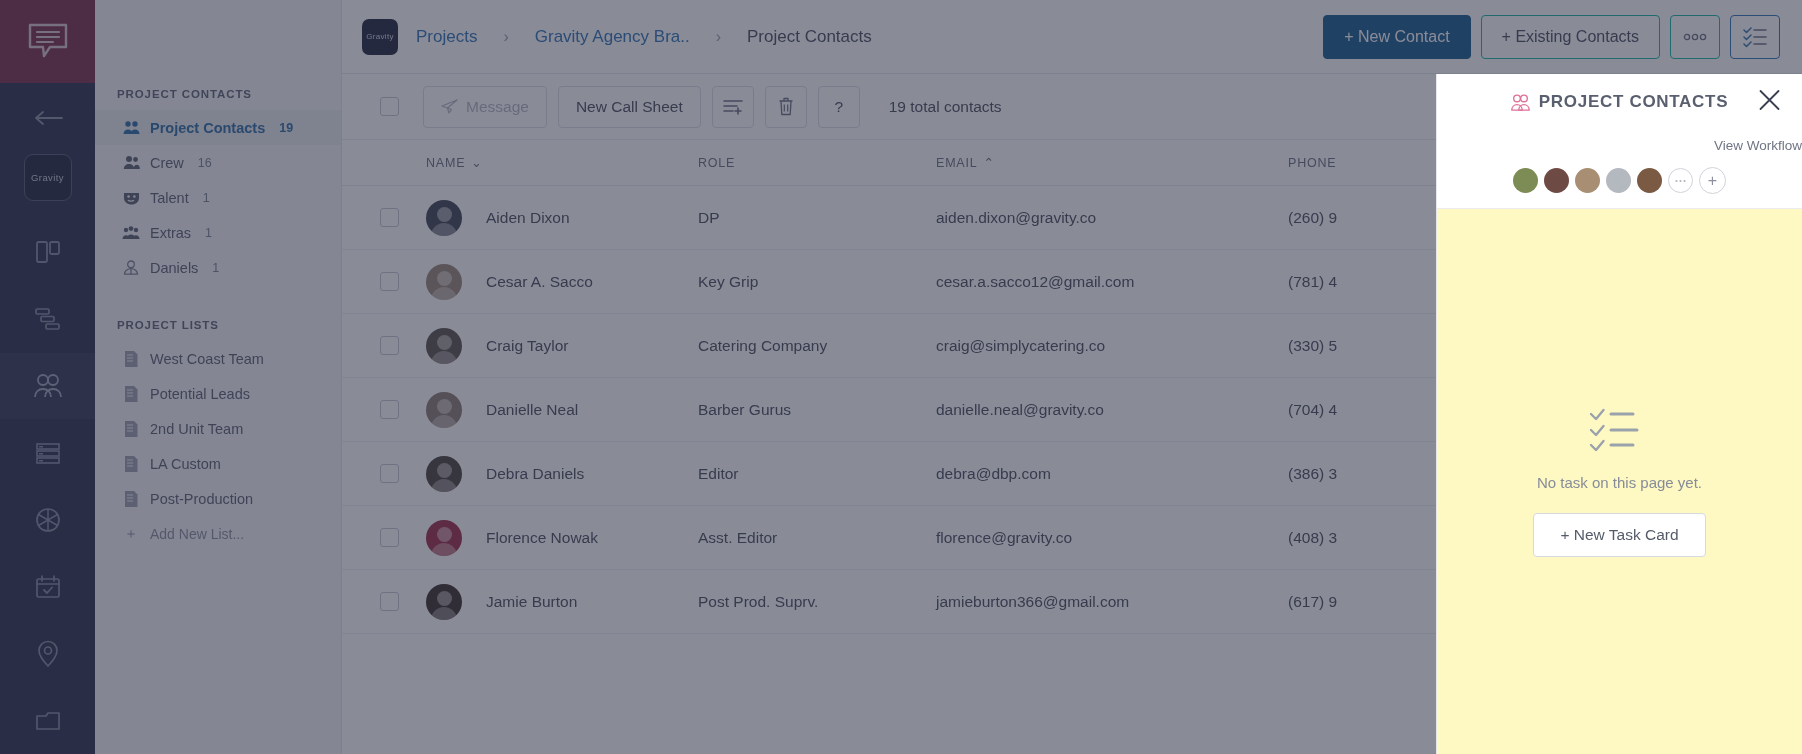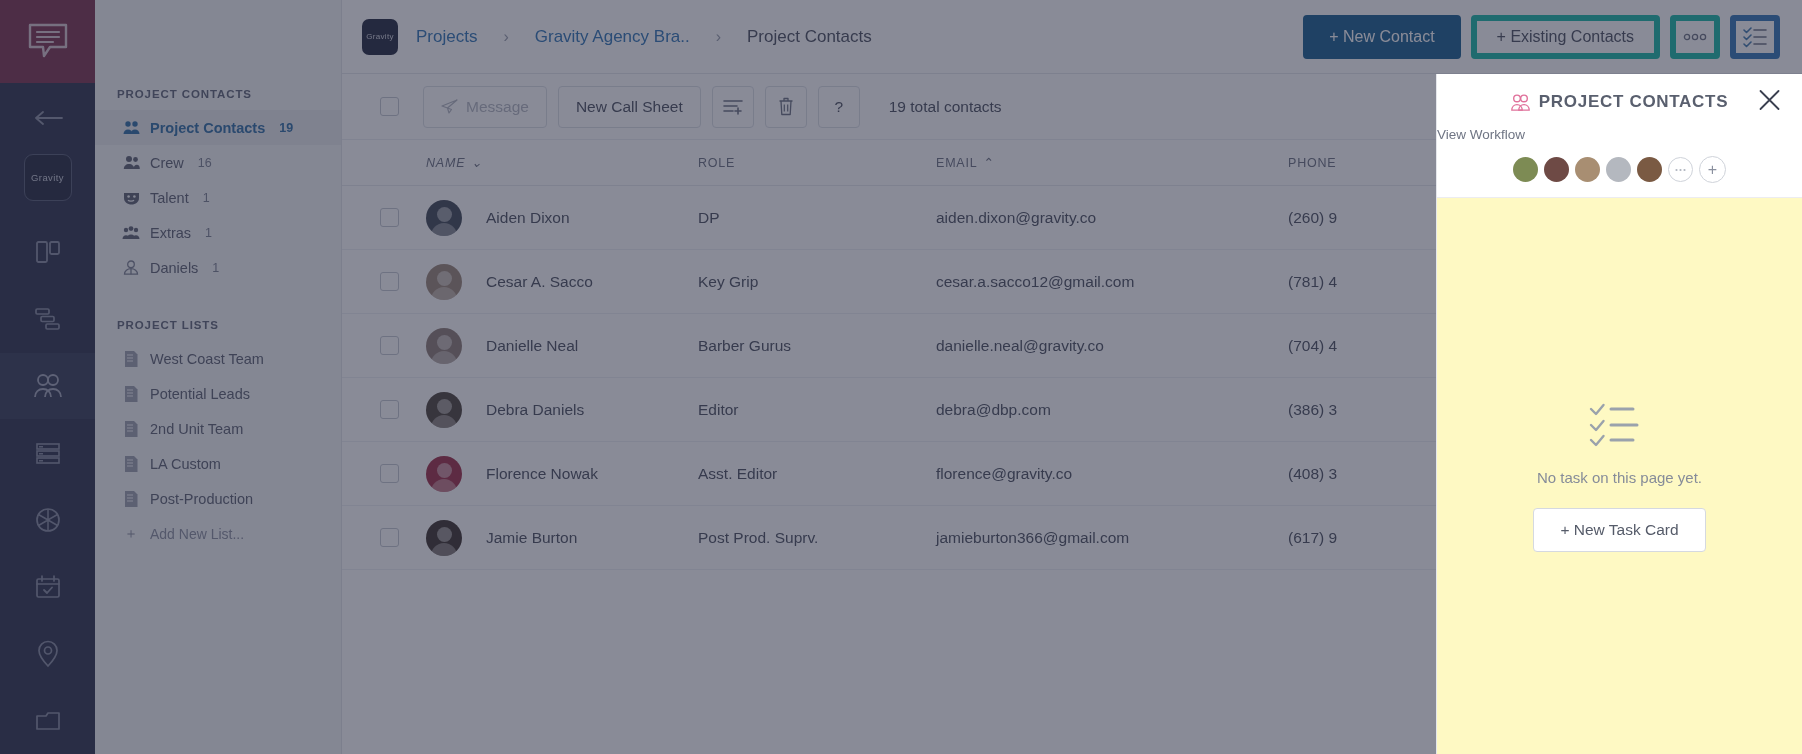--- a/index.html
+++ b/index.html
@@ -92,21 +92,21 @@
     display: flex; align-items: center; justify-content: center;
     color: #d2d5de; font-size: 8px; letter-spacing: .3px;
     margin-right: 18px;
   }
   .crumbs { display: flex; align-items: center; gap: 26px; font-size: 17px; }
   .crumb-link { color: #2f74b5; cursor: pointer; }
   .crumb-cur { color: #4a4f5e; }
   .crumb-sep { color: #9aa0ad; font-size: 16px; }
   .top-actions { margin-left: auto; display: flex; align-items: center; gap: 10px; }
   .btn {
-    height: 44px; border-radius: 4px; border: 6px solid #14b8a6;
+    height: 44px; border-radius: 4px; border: 1px solid #14b8a6;
     background: #fff; color: #4a4f5e; font-size: 16px;
     padding: 0 20px; display: flex; align-items: center; justify-content: center;
     cursor: pointer; white-space: nowrap;
   }
   .btn-primary { background: #165b8e; border-color: #165b8e; color: #fff; }
   .btn-icon { width: 50px; padding: 0; }
   .btn-icon.sel { border-color: #2f74b5; }
 
   
   .toolbar {
@@ -130,21 +130,21 @@
   .sortsel { display: flex; align-items: center; gap: 14px; font-size: 15.5px; color: #4a4f5e; cursor: pointer; }
 
   
   .thead {
     display: flex; align-items: center; height: 46px;
     padding: 0 24px 0 38px;
     font-size: 12.5px; letter-spacing: .8px; color: #6b7080;
     border-bottom: 1px solid #e7e9ee;
   }
   .col-cb { width: 46px; }
-  .col-name { width: 272px; display:flex; align-items:flex-end; gap:6px;font-style:italic;}
+  .col-name { width: 272px; display:flex; align-items:flex-end; gap:6px;}
   .col-role { width: 238px; }
   .col-email { width: 352px; display:flex; align-items:center; gap:6px;}
   .col-phone { width: 200px; }
 
   .trow {
     display: flex; align-items: center; height: 64px;
     padding: 0 24px 0 38px;
     border-bottom: 1px solid #edeff3;
     font-size: 15.5px; color: #4a4f5e;
   }
@@ -174,22 +174,22 @@
   }
   .panel-title {
     font-size: 17px; font-weight: bold; letter-spacing: .7px; color: #595f6e;
     display: flex; align-items: center; gap: 9px;
   }
   .panel-close {
     position: absolute; right: 22px; top: 50%; transform: translateY(-50%);
     cursor: pointer; color: #3b4050;
   }
   .panel-sub {
-    text-align: left; font-size: 13.5px; color: #6f7584;
-    margin-top: 15px; cursor: pointer;
+    text-align: right; font-size: 13.5px; color: #6f7584;
+    margin-top: 26px; cursor: pointer;
   }
   .panel-avatars {
     display: flex; align-items: center; justify-content: center;
     gap: 6px; margin-top: 14px;
   }
   .pav { width: 25px; height: 25px; border-radius: 50%; position: relative; overflow: hidden; }
   .pav-more, .pav-add {
     width: 25px; height: 25px; border-radius: 50%;
     border: 1px solid #cfd3da; display: flex; align-items: center; justify-content: center;
     color: #9aa0ad; font-size: 12px; cursor: pointer; background: #fff;
@@ -518,20 +518,35 @@
         <div class="rname">
           <div class="avwrap" style="background:#9a8575">
               <div class="av-head" style="left:10.5px;top:7px"></div>
               <div class="av-body"></div>
             </div>
           <span>Cesar A. Sacco</span>
         </div>
         <div class="rrole">Key Grip</div>
         <div class="remail">cesar.a.sacco12@gmail.com</div>
         <div class="rphone">(781) 4</div>
+      </div>
+      <div class="trow">
+        <div class="col-cb">
+            <div class="cb"></div>
+          </div>
+        <div class="rname">
+          <div class="avwrap" style="background:#5a5148">
+              <div class="av-head" style="left:10.5px;top:7px"></div>
+              <div class="av-body"></div>
+            </div>
+          <span>Craig Taylor</span>
+        </div>
+        <div class="rrole">Catering Company</div>
+        <div class="remail">craig@simplycatering.co</div>
+        <div class="rphone">(330) 5</div>
       </div>
       <div class="trow">
         <div class="col-cb">
             <div class="cb"></div>
           </div>
         <div class="rname">
           <div class="avwrap" style="background:#8d7b74">
               <div class="av-head" style="left:10.5px;top:7px"></div>
               <div class="av-body"></div>
             </div>

